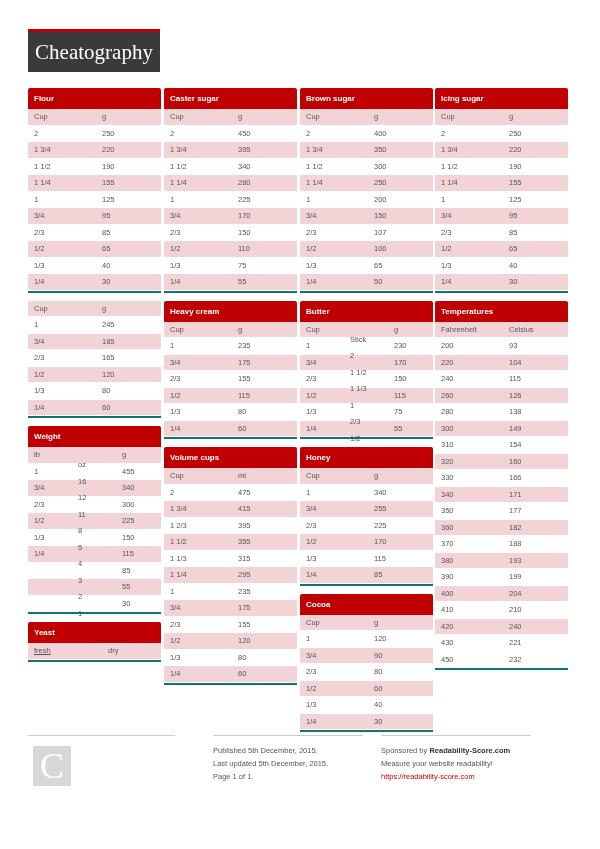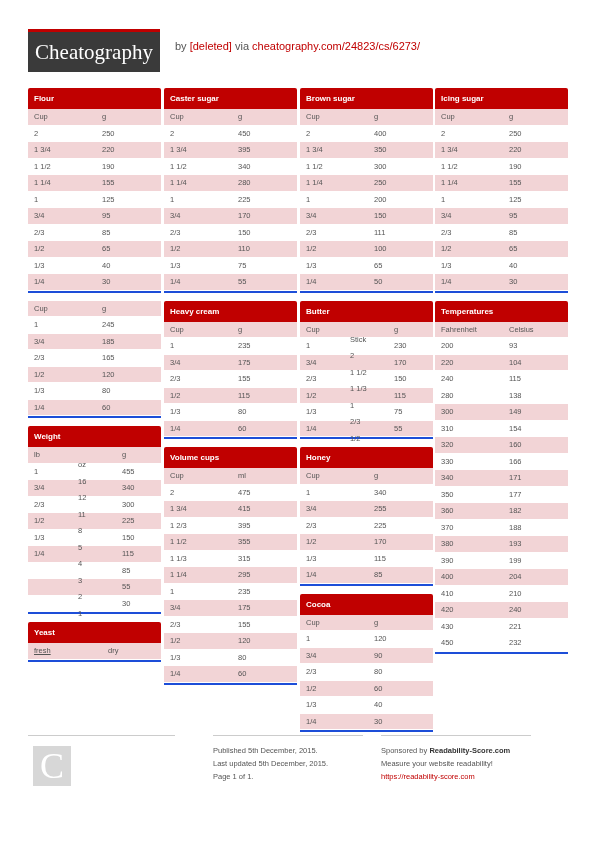--- a/index.html
+++ b/index.html
@@ -13,21 +13,21 @@
     display: flex; align-items: center; justify-content: center;
   }
   .title-block { position: absolute; left: 175px; top: 38px; }
   .title { color: #c00000; font-size: 13px; line-height: 15px; }
   .byline { font-size: 11px; color: #555; line-height: 14px; margin-top: 1px; }
   .byline .red { color: #c00000; }
 
   .col { position: absolute; top: 88px; width: 133px; }
   .c1 { left: 28px; } .c2 { left: 164px; } .c3 { left: 300px; } .c4 { left: 435px; }
 
-  .block { margin-bottom: 8px; border-bottom: 2px solid #1d4ed8; }
+  .block { margin-bottom: 8px; border-bottom: 2px solid #0f766e; }
   .bh {
     background: #c00000; color: #fff; font-weight: bold; font-size: 8px;
     height: 21px; line-height: 21px; padding-left: 6px;
     border-radius: 2px 2px 0 0;
   }
   .row { display: flex; height: 16.5px; align-items: center; font-size: 7.5px; color: #555; padding-left: 6px; border-bottom: 1px solid #fff; }
   .row.shade { background: #f2d4d6; }
   .cell { flex: 0 0 auto; }
   .w2 .cell:nth-child(1) { width: 68px; }
   .w3 .cell:nth-child(1) { width: 44px; }
@@ -42,26 +42,20 @@
   .avatar { position: absolute; left: 5px; top: 10px; width: 38px; height: 40px; background: #d7d7d7; color: #fff; font-family: "Liberation Serif", serif; font-size: 36px; display: flex; align-items: center; justify-content: center; }
   .f1 .txt { margin-left: 52px; }
   .red { color: #c00000; }
   b { color: #333; }
 </style>
 </head>
 <body>
 
 <div class="logo">Cheatography</div>
 <div class="title-block">
-  <div class="byline">
-    <span>by</span>
-    <span class="red">[deleted]</span>
-    <span>via</span>
-    <span class="red">cheatography.com/24823/cs/6273/</span>
-  </div>
 </div>
 
 <div class="col c1">
   <div class="block w2">
       <div class="bh">Flour</div>
       <div class="row shade">
         <span class="cell">Cup</span>
         <span class="cell">g</span>
       </div>
       <div class="row">
@@ -357,21 +351,21 @@
       <div class="row">
         <span class="cell">1</span>
         <span class="cell">200</span>
       </div>
       <div class="row shade">
         <span class="cell">3/4</span>
         <span class="cell">150</span>
       </div>
       <div class="row">
         <span class="cell">2/3</span>
-        <span class="cell">111</span>
+        <span class="cell">107</span>
       </div>
       <div class="row shade">
         <span class="cell">1/2</span>
         <span class="cell">100</span>
       </div>
       <div class="row">
         <span class="cell">1/3</span>
         <span class="cell">65</span>
       </div>
       <div class="row shade">
@@ -538,20 +532,24 @@
         <span class="cell">200</span>
         <span class="cell">93</span>
       </div>
       <div class="row shade">
         <span class="cell">220</span>
         <span class="cell">104</span>
       </div>
       <div class="row">
         <span class="cell">240</span>
         <span class="cell">115</span>
+      </div>
+      <div class="row shade">
+        <span class="cell">260</span>
+        <span class="cell">126</span>
       </div>
       <div class="row">
         <span class="cell">280</span>
         <span class="cell">138</span>
       </div>
       <div class="row shade">
         <span class="cell">300</span>
         <span class="cell">149</span>
       </div>
       <div class="row">

